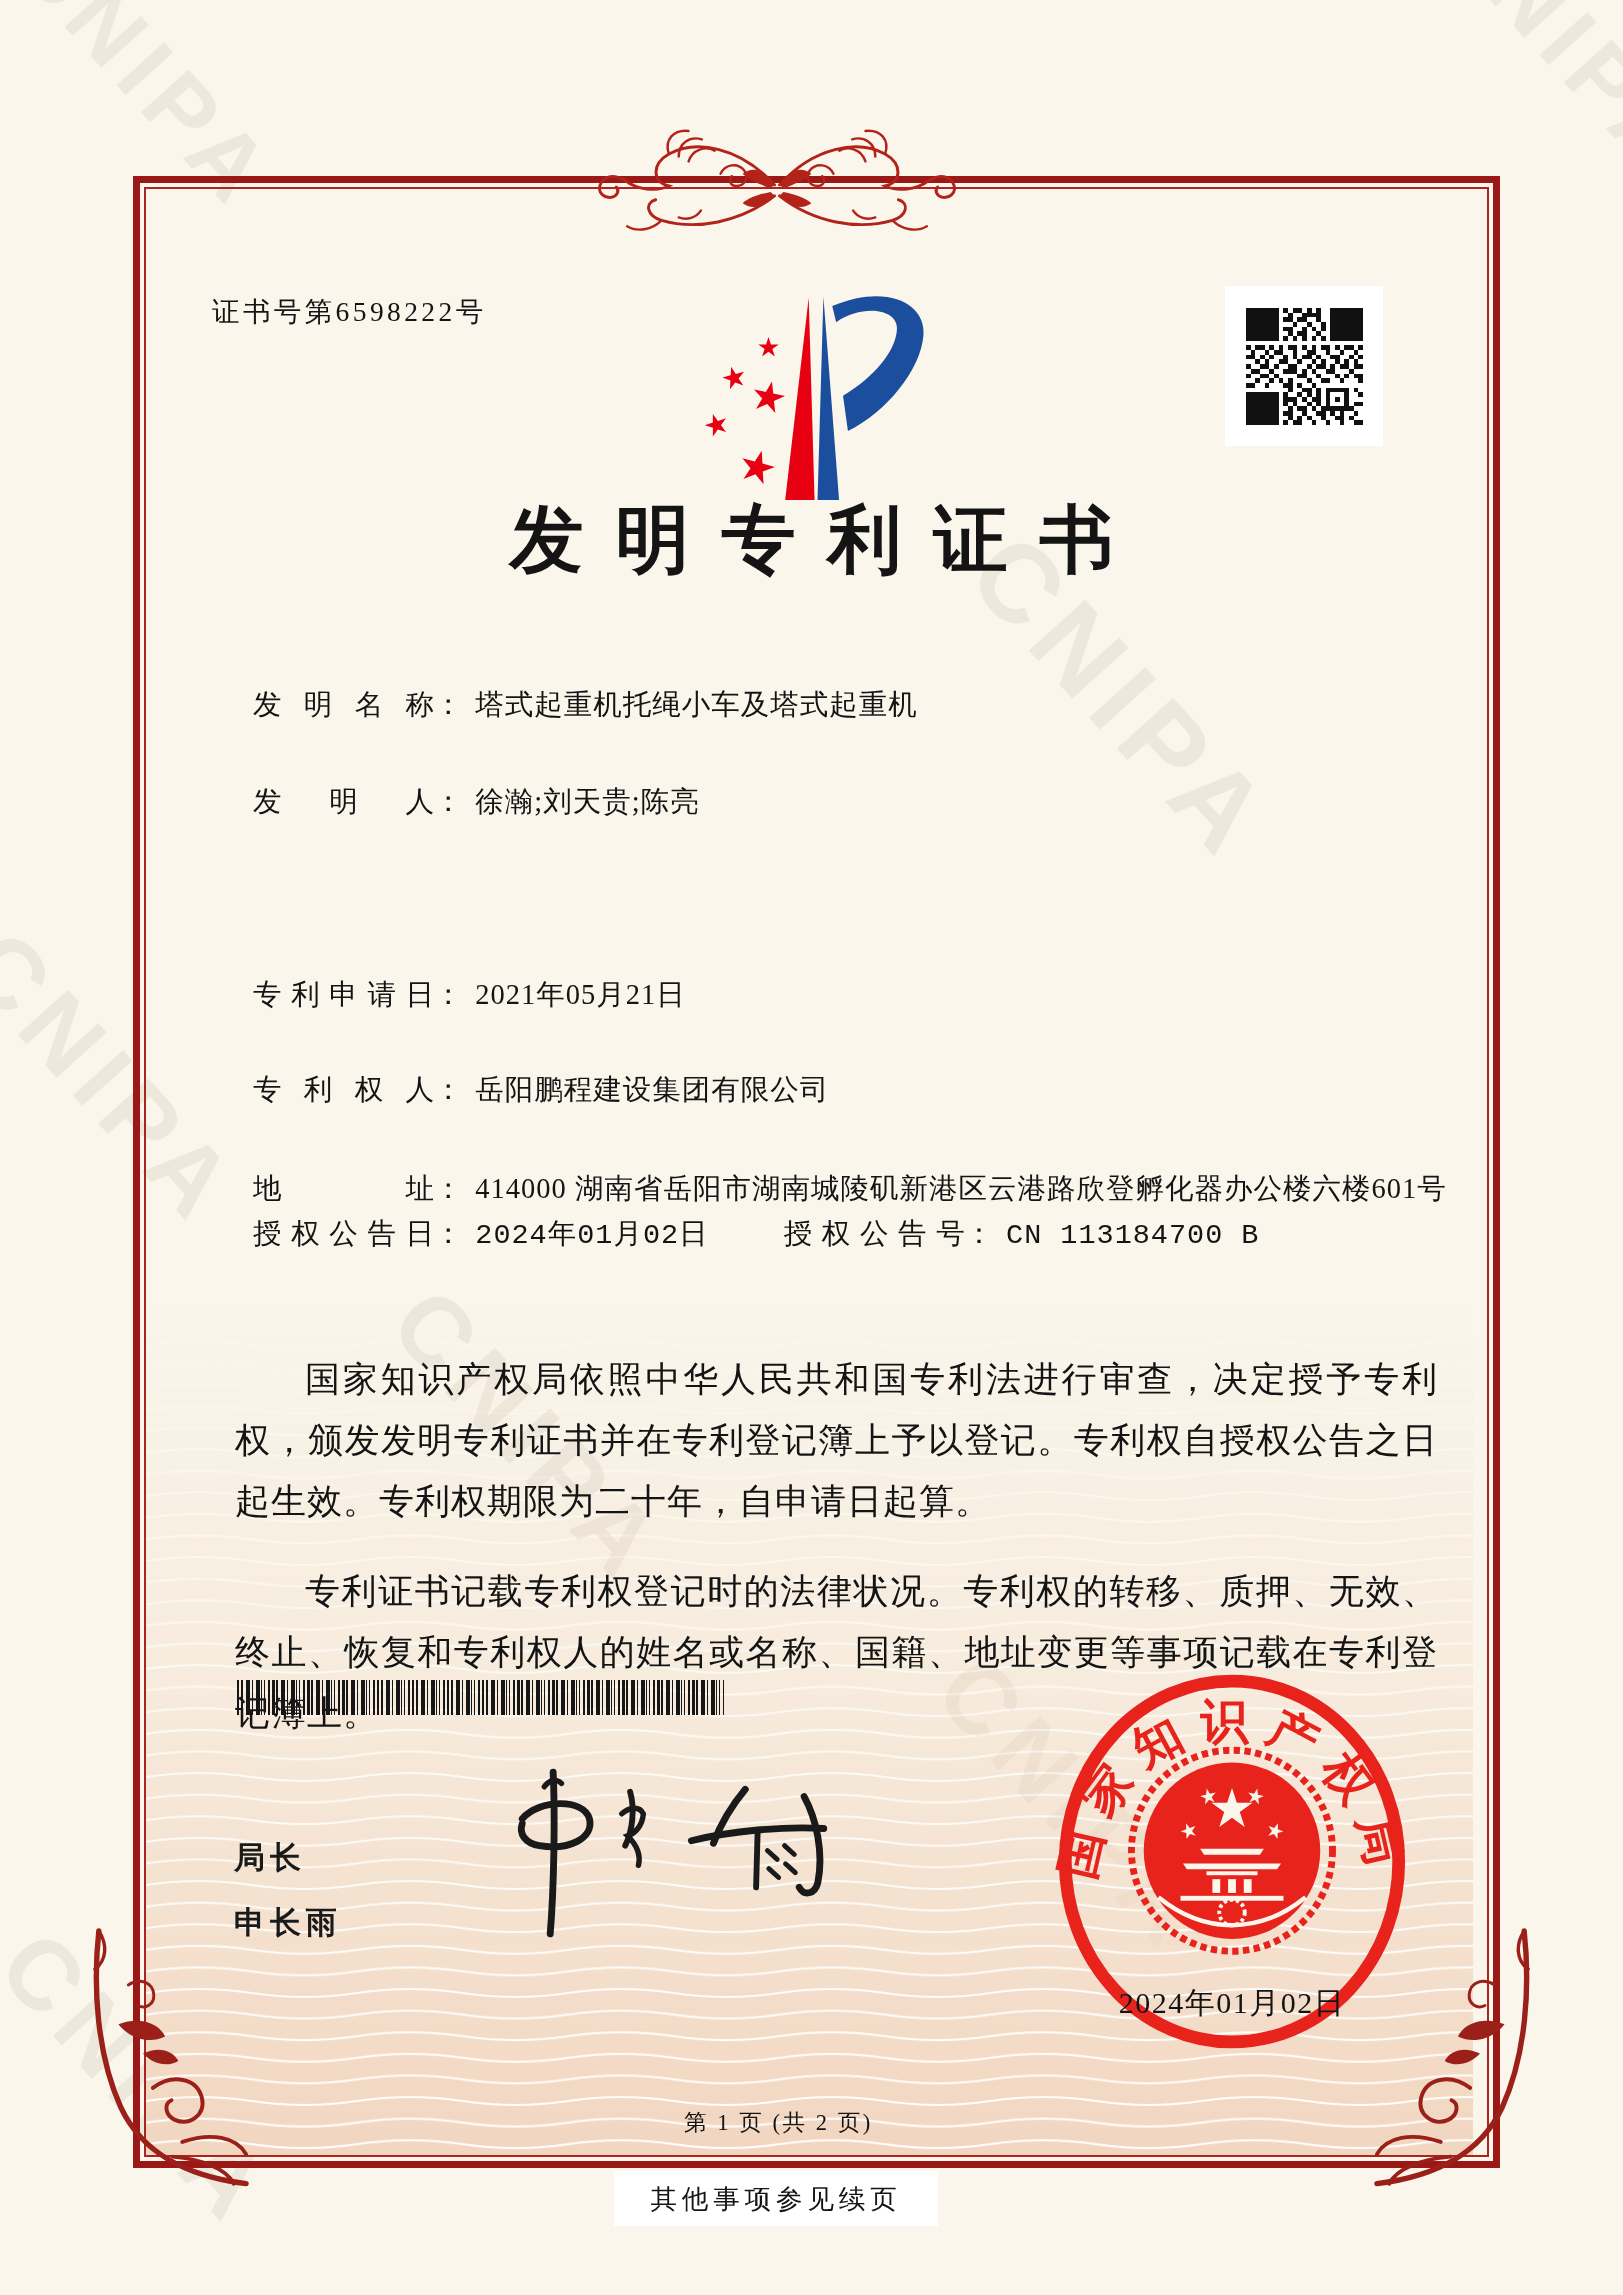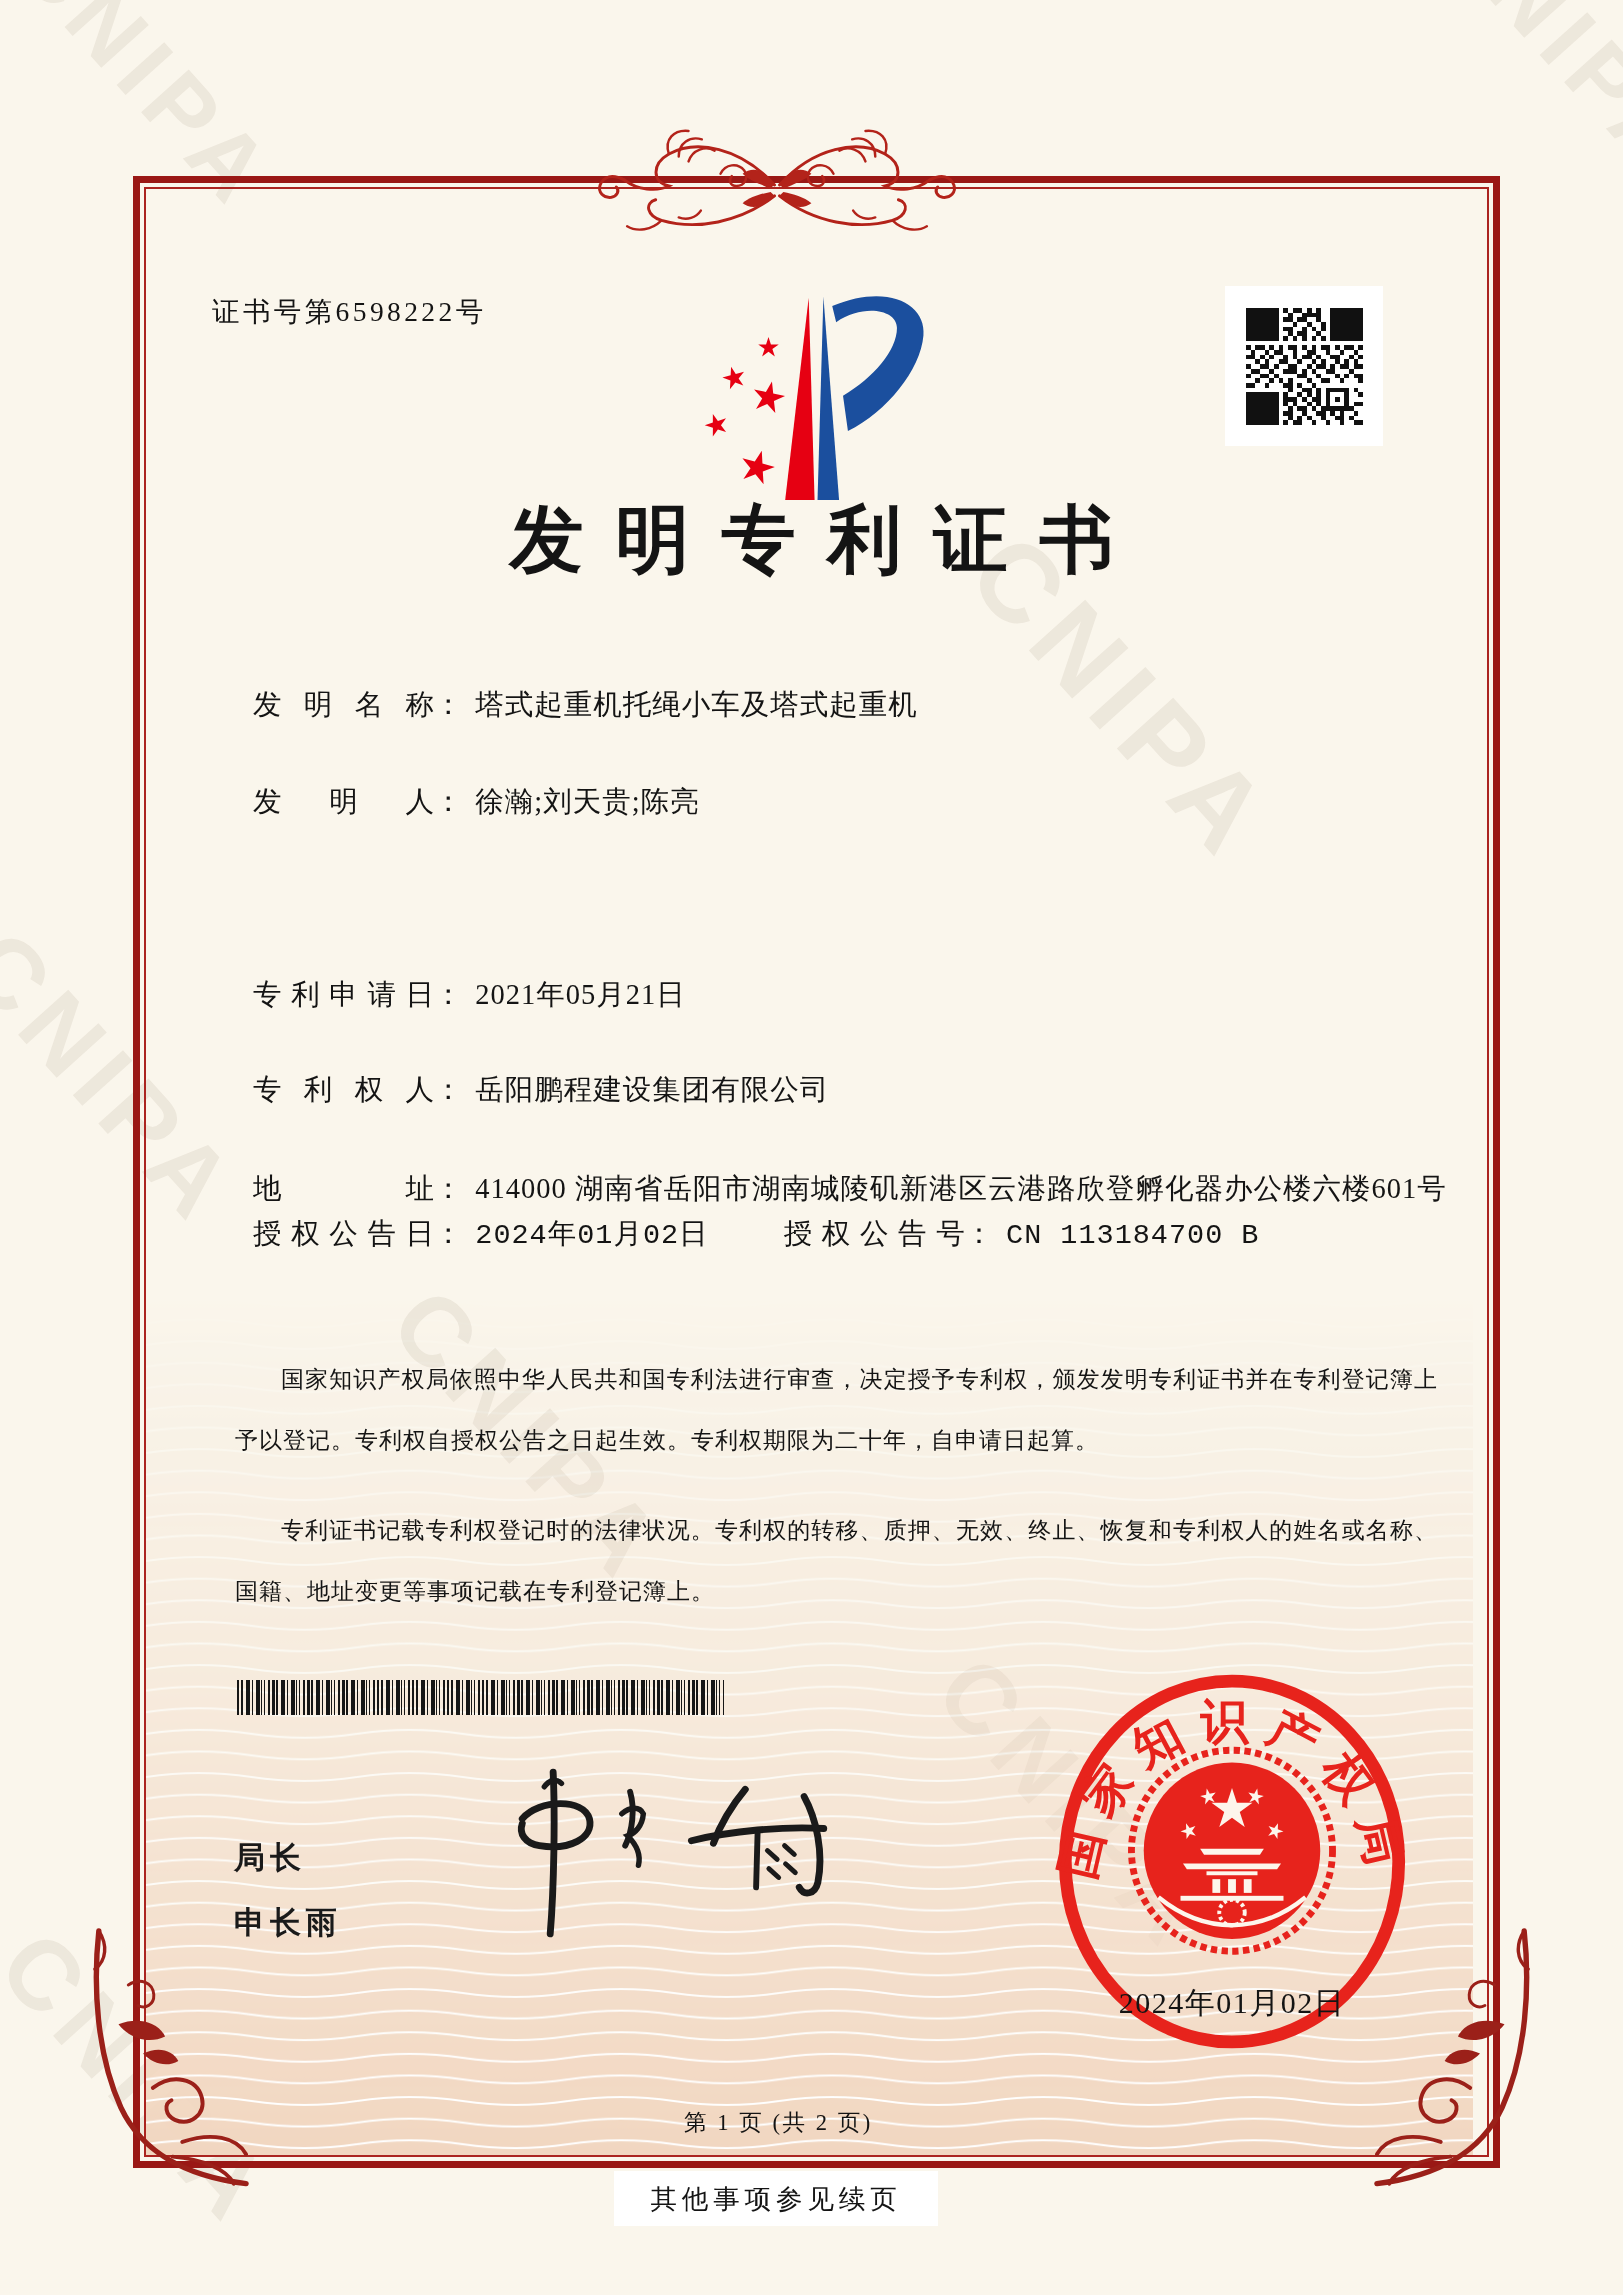--- a/index.html
+++ b/index.html
@@ -31,21 +31,21 @@
     font-size:74px;font-weight:700;letter-spacing:32px;text-indent:32px;z-index:5;}
   
   .row{position:absolute;left:217px;font-size:28.5px;line-height:36px;white-space:nowrap;z-index:5;}
   .lab{display:inline-block;width:181px;text-align:justify;text-align-last:justify;vertical-align:top;margin-left:36px;}
   .colon{display:inline-block;margin-right:12.8px;vertical-align:top;}
   .val{letter-spacing:1px;}
   .row-address{white-space:normal;}
   .row-address .val{display:inline-block;width:1011px;line-height:65px;vertical-align:top;margin-top:0;}
   .lab2{margin-left:58px;}
   
-  .paras{position:absolute;left:235px;top:1349px;width:1203px;font-size:23px;
+  .paras{position:absolute;left:235px;top:1349px;width:1203px;font-size:35px;
     line-height:61px;text-align:justify;letter-spacing:1px;z-index:5;}
   .paras p{margin:0;text-indent:2em;}
   .paras p + p{margin-top:28.5px;}
   
   .barcode{position:absolute;left:237px;top:1680px;width:487px;height:35px;z-index:5;
     background:repeating-linear-gradient(90deg,
       #161616 0 2.5px,rgba(0,0,0,0) 2.5px 4.4px,
       #161616 4.4px 5.9px,rgba(0,0,0,0) 5.9px 8.8px,
       #161616 8.8px 13.3px,rgba(0,0,0,0) 13.3px 15px,
       #161616 15px 16px,rgba(0,0,0,0) 16px 19px,

